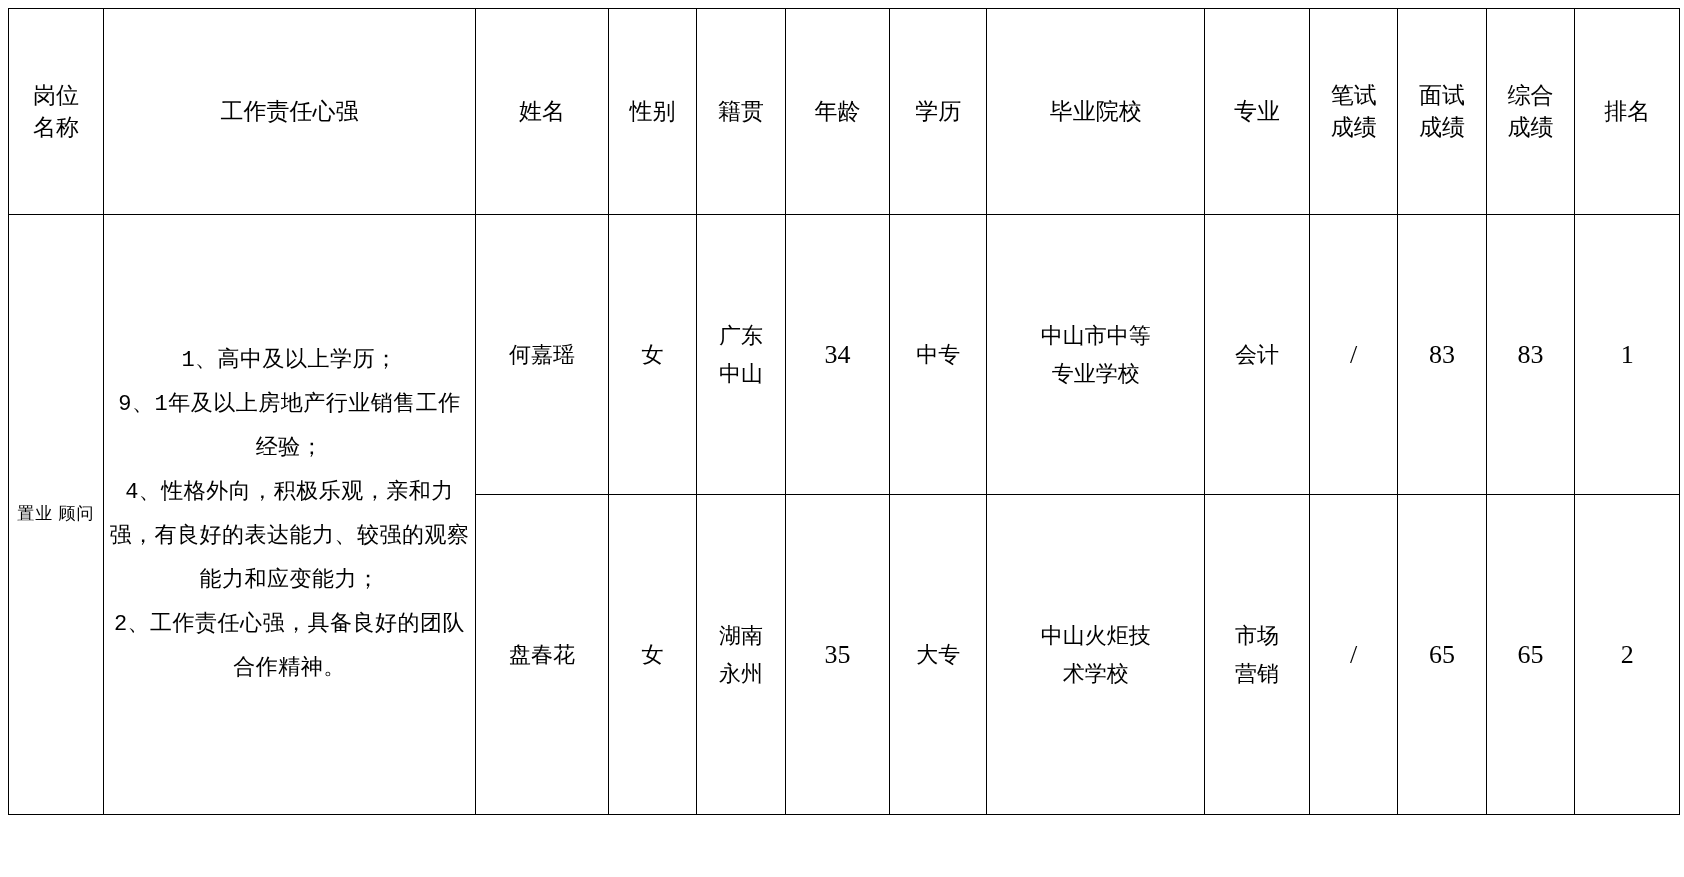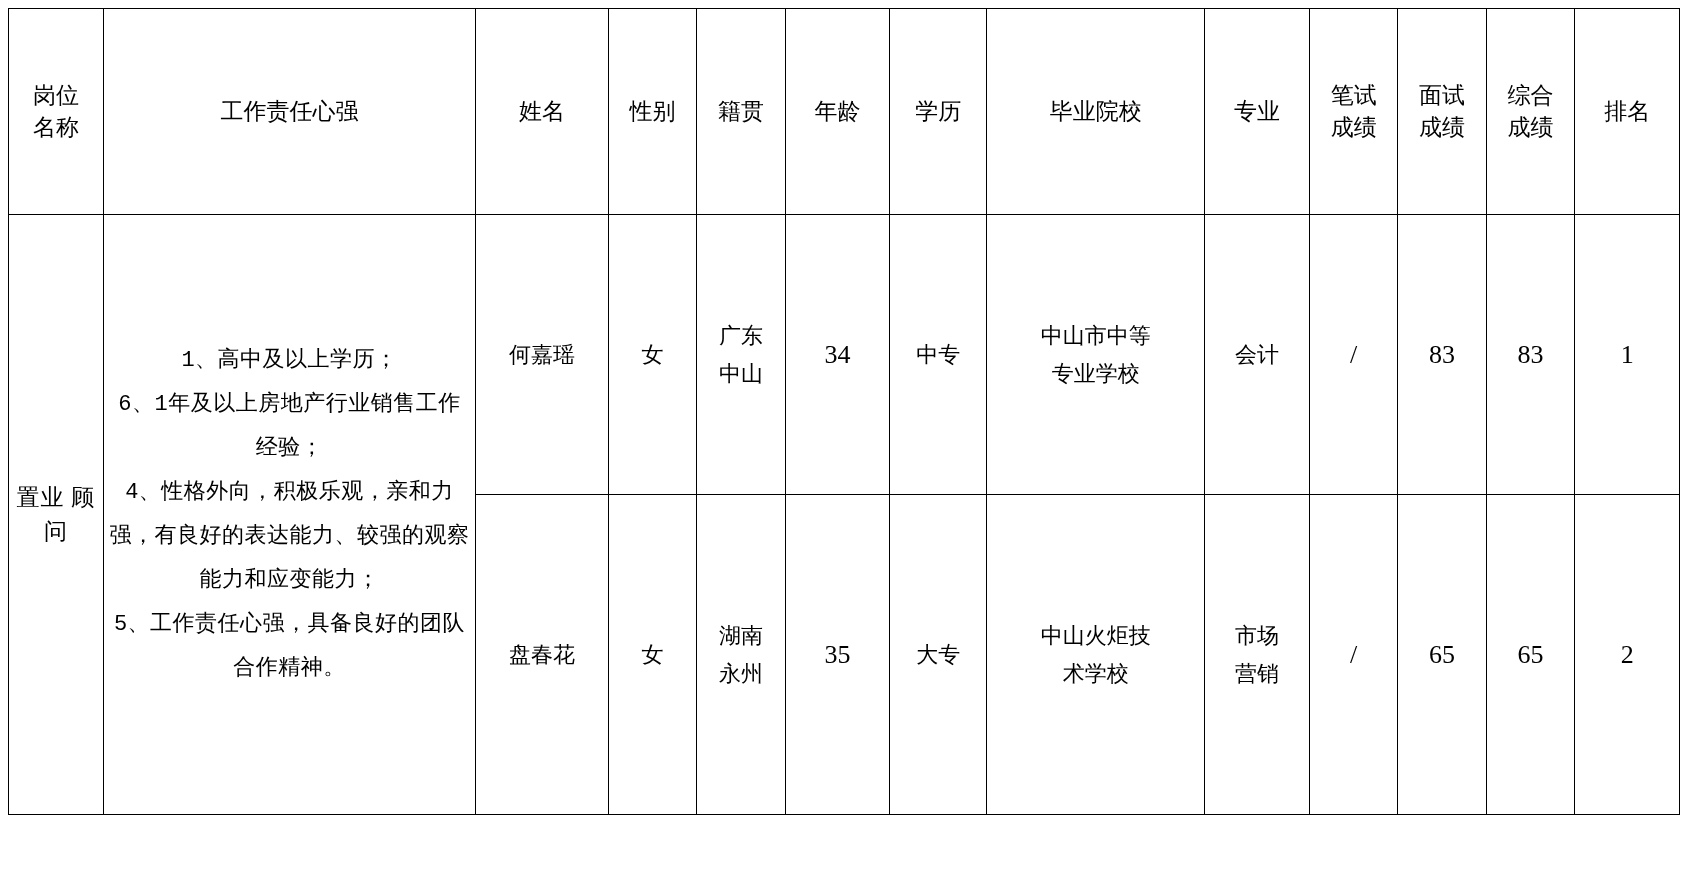--- a/index.html
+++ b/index.html
@@ -49,21 +49,21 @@
   .c-age       { width: 97px; }
   .c-edu       { width: 90px; }
   .c-school    { width: 202px; }
   .c-major     { width: 97px; }
   .c-written   { width: 82px; }
   .c-interview { width: 82px; }
   .c-total     { width: 82px; }
   .c-rank      { width: 97px; }
 
   .post-cell {
-    font-size: 23px;
+    font-size: 17px;
     font-weight: bold;
     line-height: 1.45;
     letter-spacing: 1px;
   }
   .req-cell {
     text-align: left;
     font-size: 22px;
     line-height: 2.0;
     padding: 12px 14px 12px 16px;
     letter-spacing: 0.5px;
@@ -152,23 +152,23 @@
       </tr>
     </thead>
     <tbody>
       <tr style="height:280px;">
         <td class="post-cell" rowspan="2">
           <span>置业</span>
           <span>顾问</span>
         </td>
         <td class="req-cell" rowspan="2">
           <p>1、高中及以上学历；</p>
-          <p>6、1年及以上房地产行业销售工作经验；</p>
+          <p>9、1年及以上房地产行业销售工作经验；</p>
           <p>4、性格外向，积极乐观，亲和力强，有良好的表达能力、较强的观察能力和应变能力；</p>
-          <p>5、工作责任心强，具备良好的团队合作精神。</p>
+          <p>2、工作责任心强，具备良好的团队合作精神。</p>
         </td>
         <td class="body-cell">何嘉瑶</td>
         <td class="body-cell">女</td>
         <td class="body-cell stack">
           <span>广东</span>
           <span>中山</span>
         </td>
         <td class="num-cell">34</td>
         <td class="body-cell">中专</td>
         <td class="body-cell stack">

